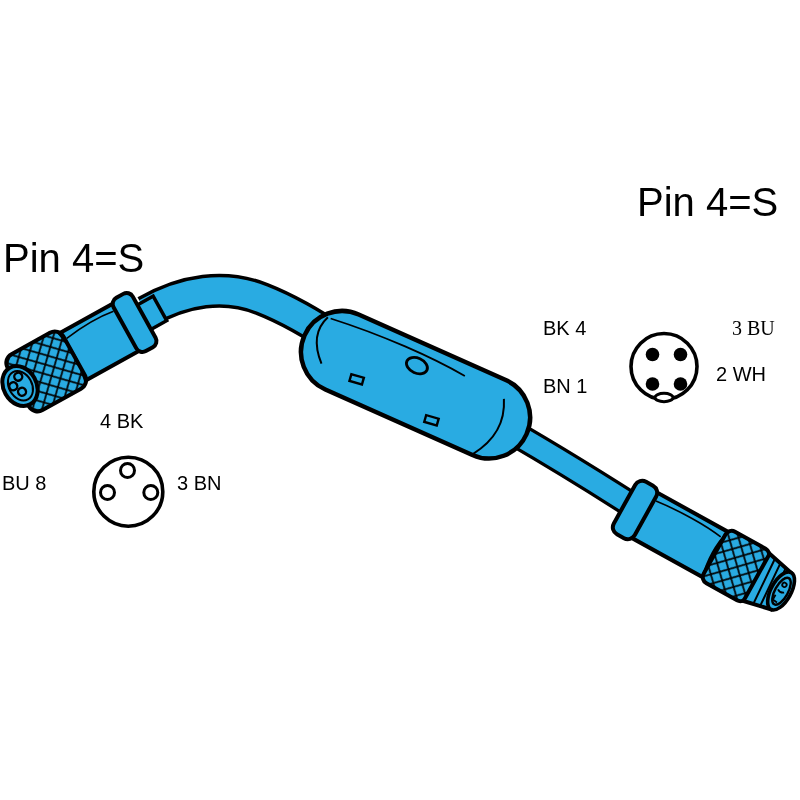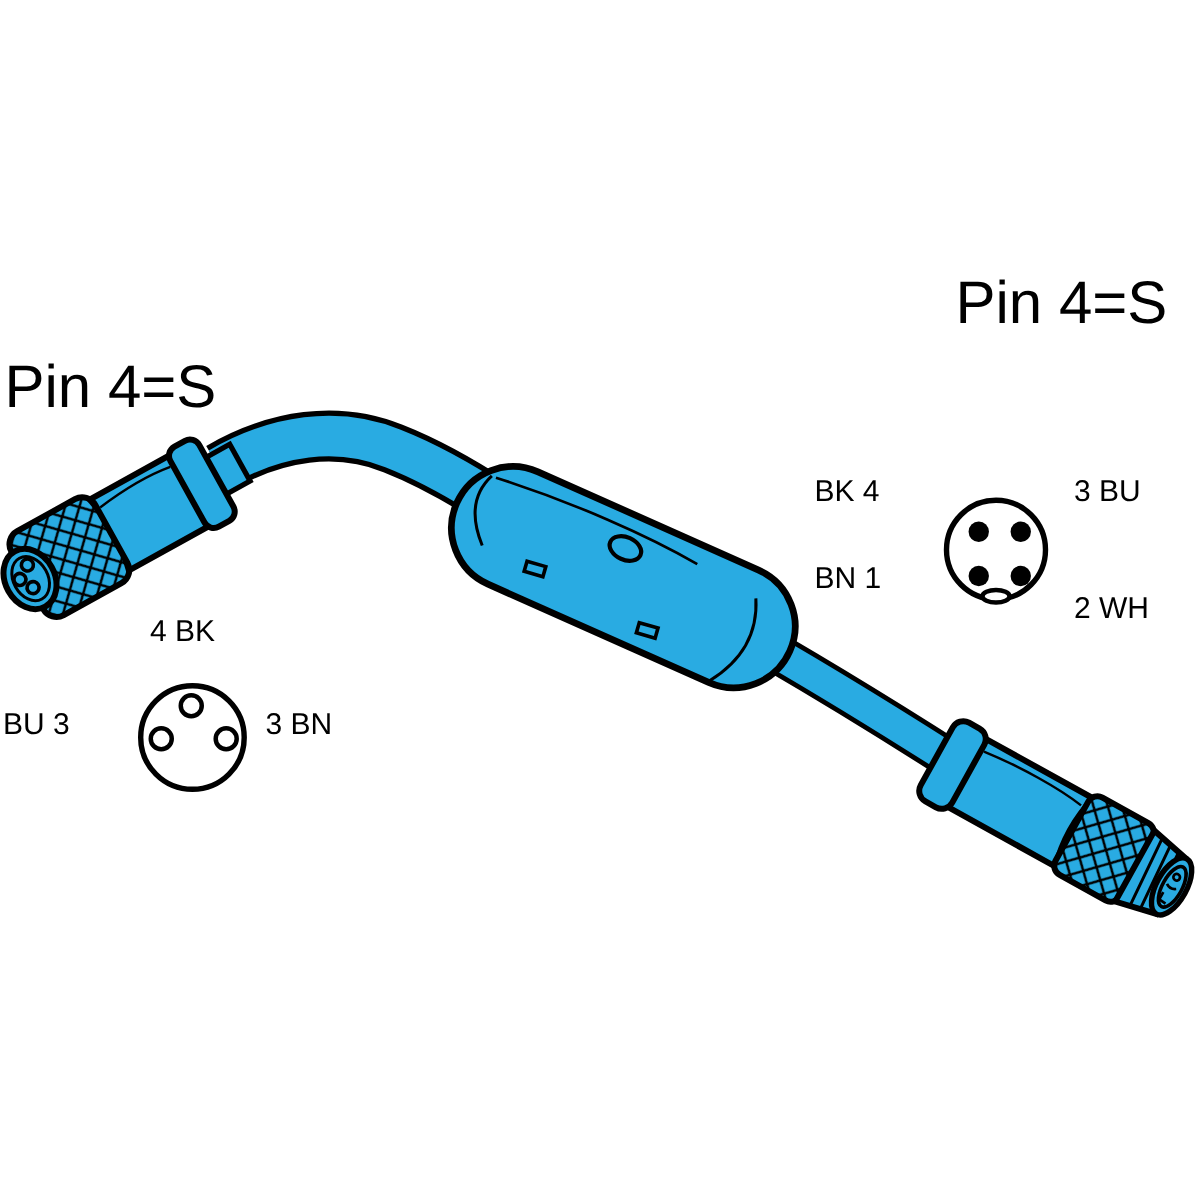--- a/index.html
+++ b/index.html
@@ -115,21 +115,21 @@
       <ellipse cx="664" cy="397.5" rx="9" ry="4.2" fill="#ffffff" stroke="var(--outline-color)" stroke-width="3"></ellipse>
     </g>
   </svg>
 
   <div class="lbl pin-lbl" style="left:3px; top:238px;">Pin 4=S</div>
 
   <div class="lbl pin-lbl" style="left:637px; top:182px;">Pin 4=S</div>
 
 
   <div class="lbl pinout-lbl" style="left:80px; top:411px;margin-left:20px;">4 BK</div>
-  <div class="lbl pinout-lbl" style="left:2px; top:473px;">BU 3</div>
+  <div class="lbl pinout-lbl" style="left:2px; top:473px;">BU 8</div>
   <div class="lbl pinout-lbl" style="left:177px; top:473px;">3 BN</div>
 
   <div class="lbl pinout-lbl" style="left:543px; top:318px;">BK 4</div>
-  <div class="lbl pinout-lbl" style="left:716px; top:318px;">3 BU</div>
+  <div class="lbl pinout-lbl" style="left:732px; top:318px;font-family:Liberation Serif, serif;">3 BU</div>
   <div class="lbl pinout-lbl" style="left:543px; top:376px;">BN 1</div>
-  <div class="lbl pinout-lbl" style="left:716px; top:396px;">2 WH</div>
+  <div class="lbl pinout-lbl" style="left:716px; top:364px;">2 WH</div>
 
 </div>
 
 </body></html>

